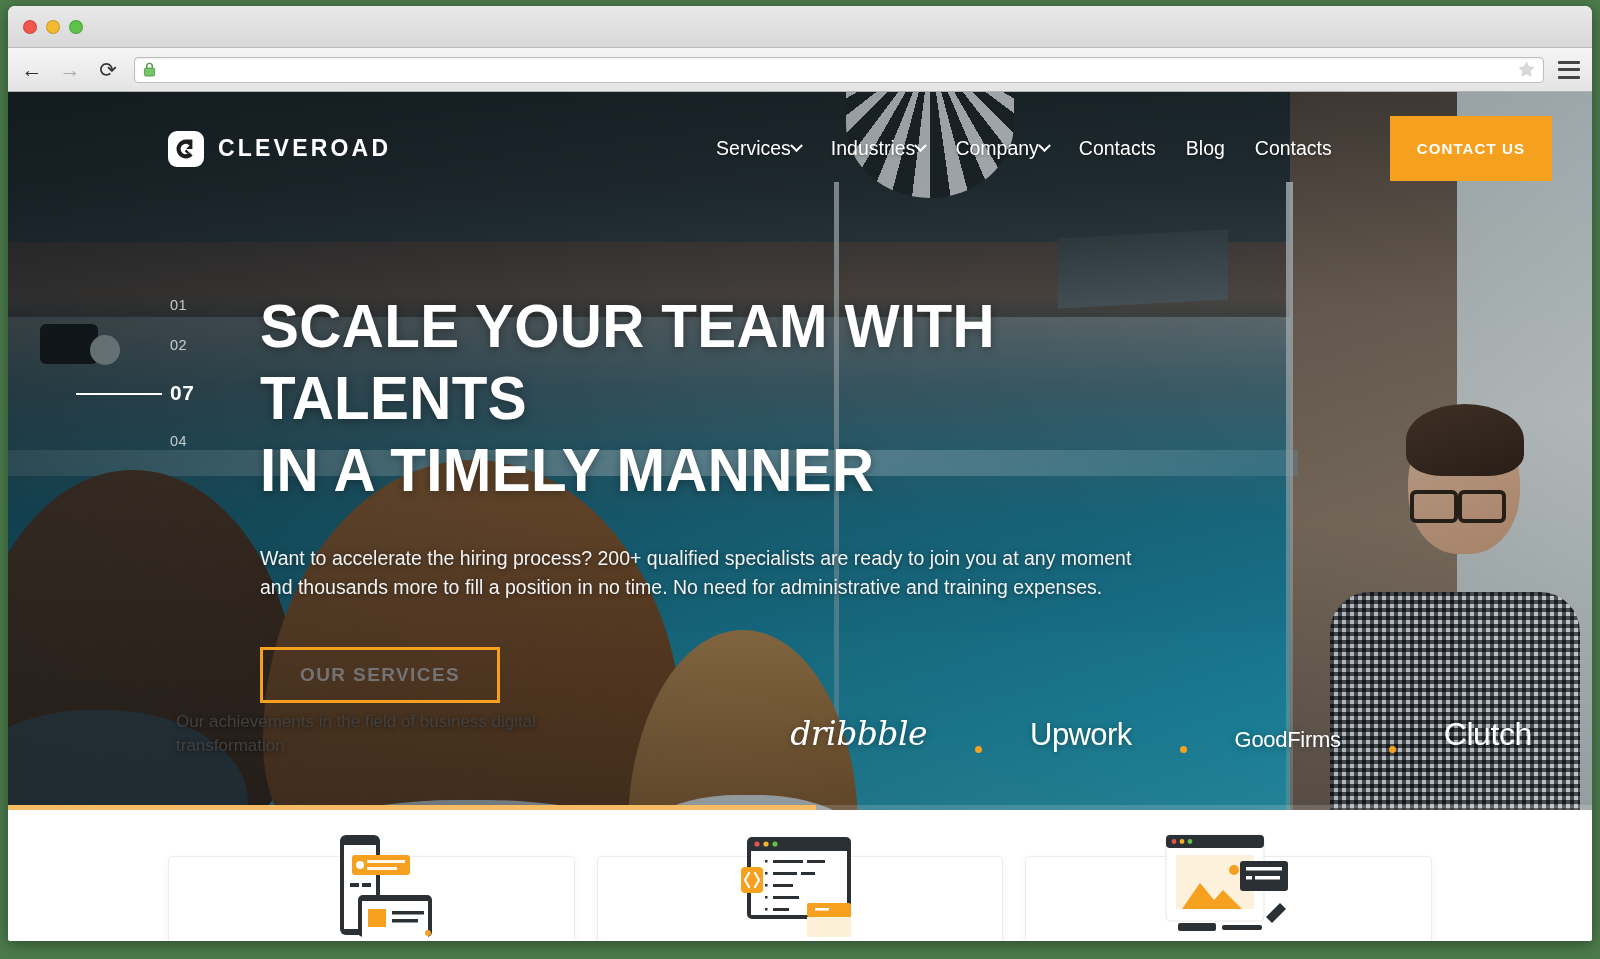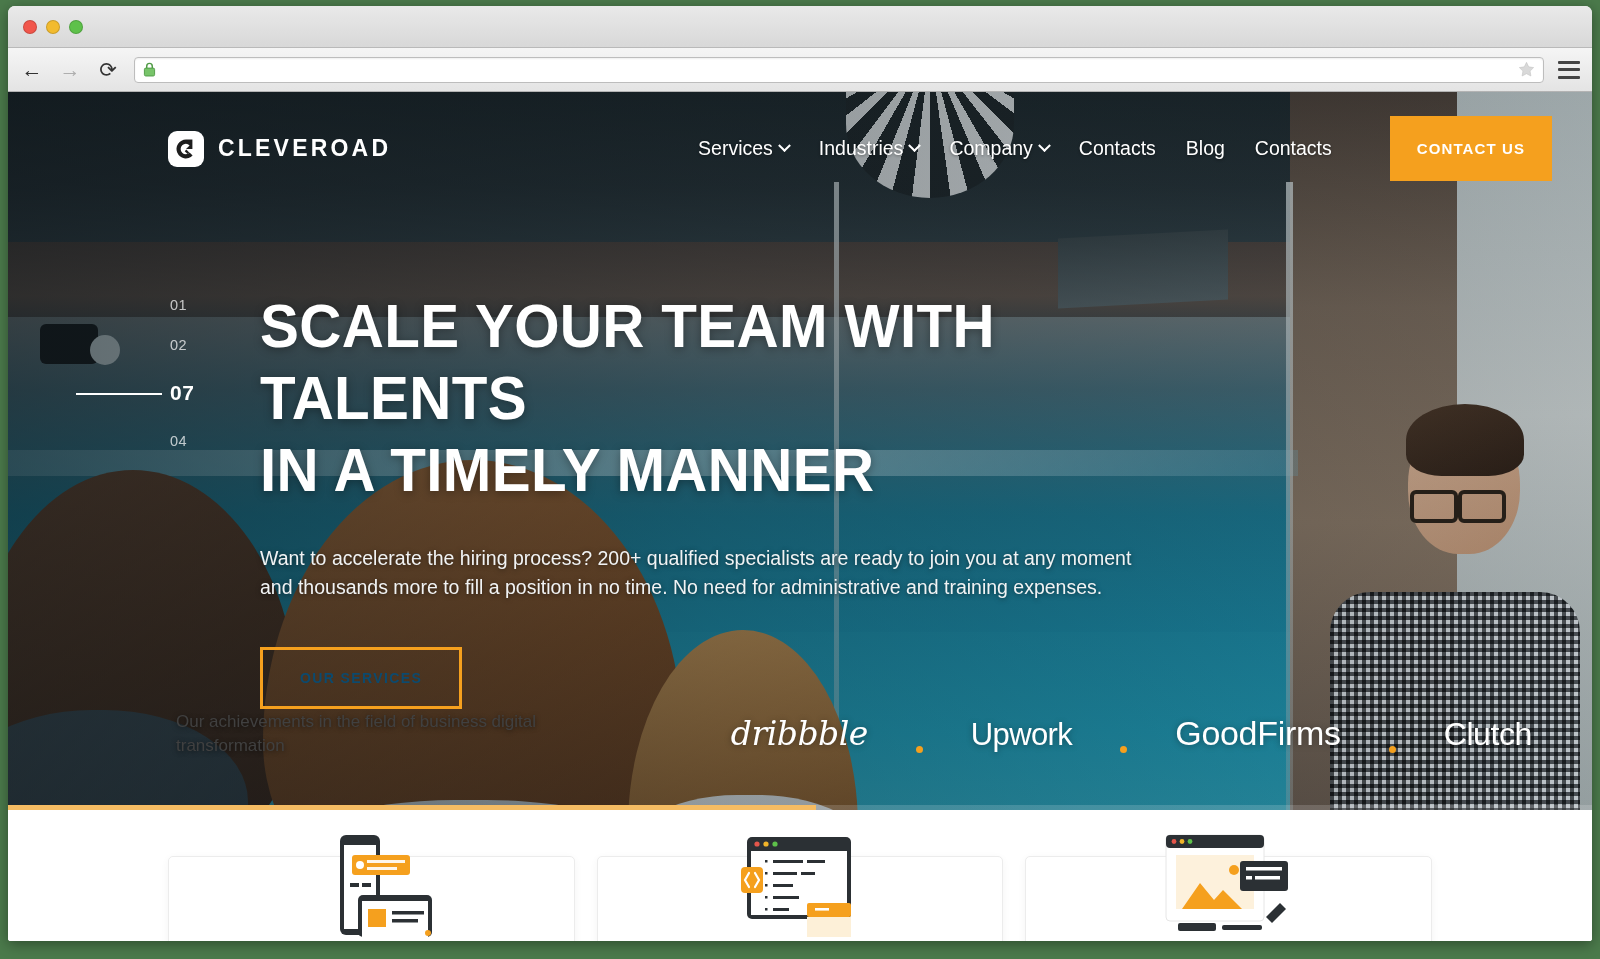--- a/index.html
+++ b/index.html
@@ -265,21 +265,21 @@
   .nav-links {
     display: flex;
     align-items: center;
     gap: 30px;
     margin-left: auto;
   }
   .nav-link {
     color: #fff;
     font-size: 19.5px;
     cursor: pointer;
-    display: flex; align-items: center; gap: 7px;
+    display: flex; align-items: center; gap: 1px;
     white-space: nowrap;
     text-shadow: 0 1px 3px rgba(0,0,0,.4);
   }
   .chev {
     width: 9px; height: 9px;
     border-right: 2px solid #fff;
     border-bottom: 2px solid #fff;
     transform: rotate(45deg) translate(-2px,-2px);
   }
   .cta-btn {
@@ -349,25 +349,25 @@
     line-height: 1.52;
     margin-top: 38px;
     width: 900px;
     text-shadow: 0 1px 5px rgba(0,0,0,.5);
   }
   .hero-btn {
     margin-top: 44px;
     display: inline-block;
     border: 3px solid #F5A01E;
     background: transparent;
-    color: #0c4a6e;
-    font-size: 14px;
+    color: #737373;
+    font-size: 19px;
     font-weight: bold;
     letter-spacing: 1.4px;
-    padding: 20px 37px;
+    padding: 14px 37px;
     cursor: pointer;
     font-family: "Liberation Sans", sans-serif;
   }
 
   
   .achievements {
     position: absolute;
     left: 168px;
     right: 60px;
     bottom: 52px;
@@ -394,21 +394,21 @@
     white-space: nowrap;
     text-shadow: 0 1px 6px rgba(0,0,0,.35);
   }
   .logo-dribbble {
     font-family: "DejaVu Serif", serif;
     font-style: italic;
     font-size: 33px;
     letter-spacing: -.5px;
   }
   .logo-upwork { font-size: 31px; letter-spacing: -.6px; }
-  .logo-goodfirms { font-size: 34px; letter-spacing: -.3px; }
+  .logo-goodfirms { font-size: 22px; letter-spacing: -.3px; }
   .logo-clutch { font-size: 32px; letter-spacing: -.4px; }
   .logo-sep {
     width: 7px; height: 7px; border-radius: 50%;
     background: #F5A01E;
     margin: 0 48px;
     flex: 0 0 auto;
   }
 
   
   .hero-progress {

